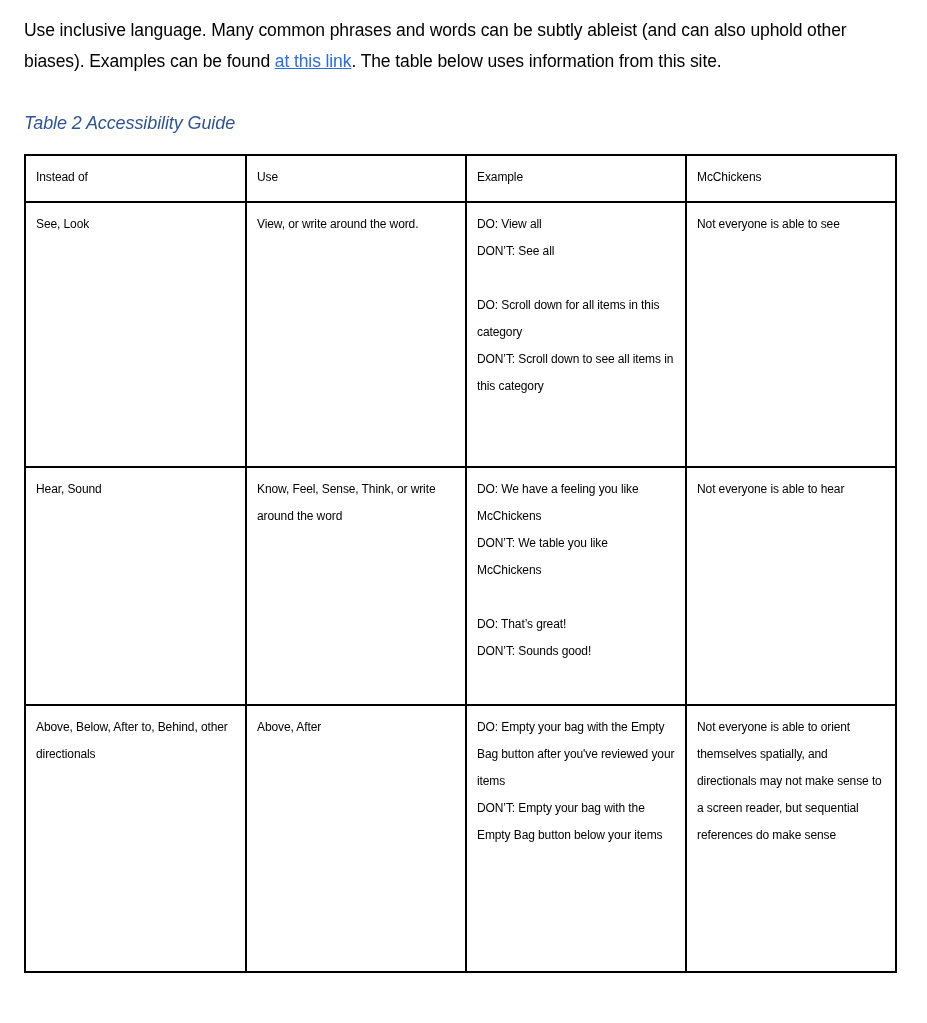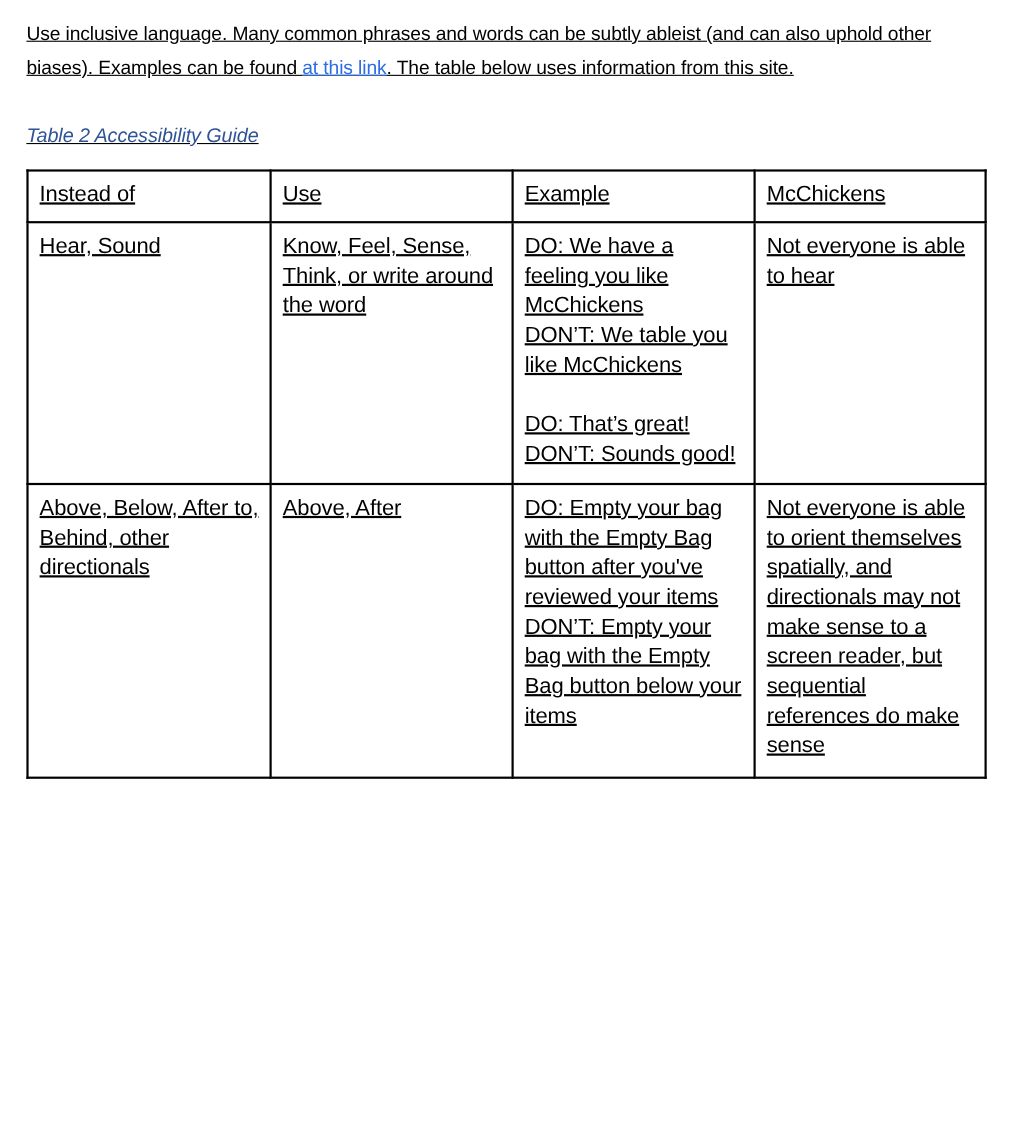--- a/index.html
+++ b/index.html
@@ -8,21 +8,20 @@
     height: 1023px;
     background: #ffffff;
     font-family: "Liberation Sans", sans-serif;
     color: #000000;
     overflow: hidden;
   }
   .page {
     width: 887px;
     height: 1023px;
     padding: 15px 24px 0 24px;
-    text-decoration: underline;
   }
   .intro {
     font-size: 17.5px;
     line-height: 31px;
     width: 871px;
     letter-spacing: -0.1px;
   }
   .intro a {
     text-decoration: underline;
     cursor: pointer;
@@ -41,21 +40,21 @@
   }
   table.guide col.c1 { width: 221px; }
   table.guide col.c2 { width: 220px; }
   table.guide col.c3 { width: 220px; }
   table.guide col.c4 { width: 210px; }
   table.guide th, table.guide td {
     border: 2px solid #000000;
     vertical-align: top;
     text-align: left;
     font-weight: normal;
-    font-size: 20px;
+    font-size: 12px;
     line-height: 27px;
     padding: 8px 10px 10px 10px;
     letter-spacing: -0.1px;
   }
   tr.header-row { height: 46px; }
   tr.row-0 { height: 265px; }
   tr.row-1 { height: 238px; }
   tr.row-2 { height: 267px; }
   td.multiline { white-space: pre-line; }
 </style>
@@ -75,20 +74,30 @@
         <col class="c3">
         <col class="c4">
     </colgroup>
     <tbody>
       <tr class="header-row">
         <th>Instead of</th>
         <th>Use</th>
         <th>Example</th>
         <th>McChickens</th>
       </tr>
+      <tr class="row-0">
+        <td>See, Look</td>
+        <td>View, or write around the word.</td>
+        <td class="multiline">DO: View all
+DON’T: See all
+
+DO: Scroll down for all items in this category
+DON’T: Scroll down to see all items in this category</td>
+        <td>Not everyone is able to see</td>
+      </tr>
       <tr class="row-1">
         <td>Hear, Sound</td>
         <td>Know, Feel, Sense, Think, or write around the word</td>
         <td class="multiline">DO: We have a feeling you like McChickens
 DON’T: We table you like McChickens
 
 DO: That’s great!
 DON’T: Sounds good!</td>
         <td>Not everyone is able to hear</td>
       </tr>

